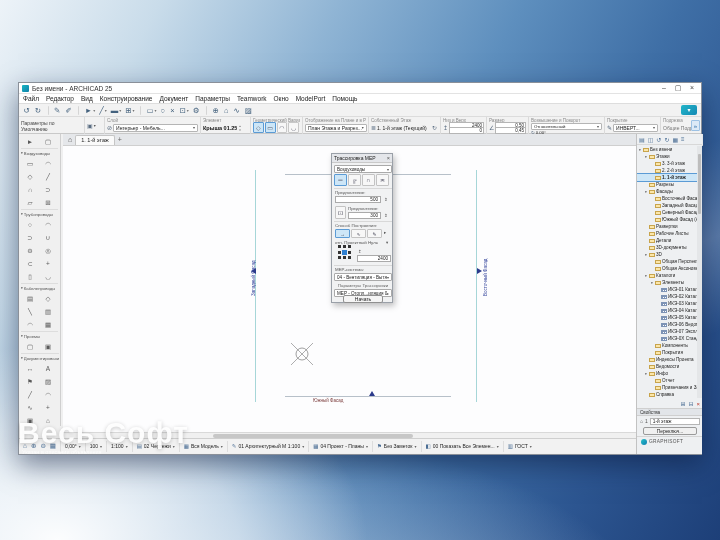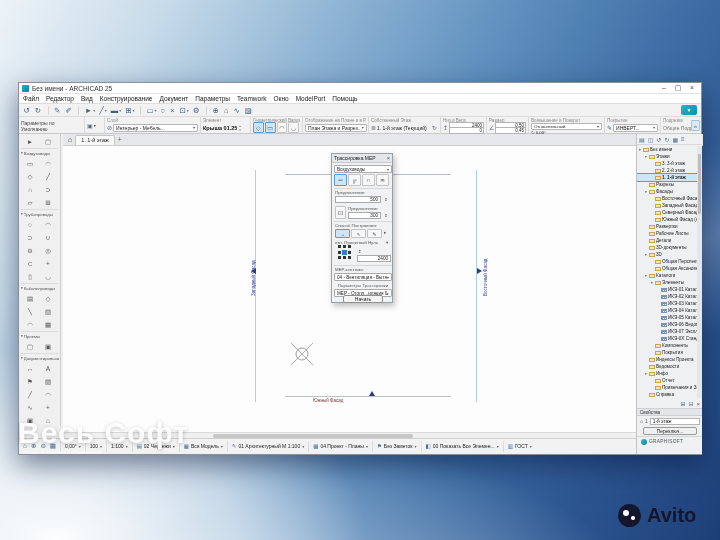--- a/index.html
+++ b/index.html
@@ -951,21 +951,14 @@
           <span class="si">▥</span>
           <span class="sl">ГОСТ</span>
           <span class="sa">▾</span>
         </span>
         </span>
     </div>
   </div>
 
   <div id="wm-big" class="abs">Весь Софт</div>
   <div id="wm-small" class="abs">Указан в описании объявления</div>
-  <div id="avito" class="abs">
-    <span class="mark">
-        <i class="d1"></i>
-        <i class="d2"></i>
-      </span>
-    <span class="txt">Avito</span>
-  </div>
 
 </div>
 
 </body></html>

